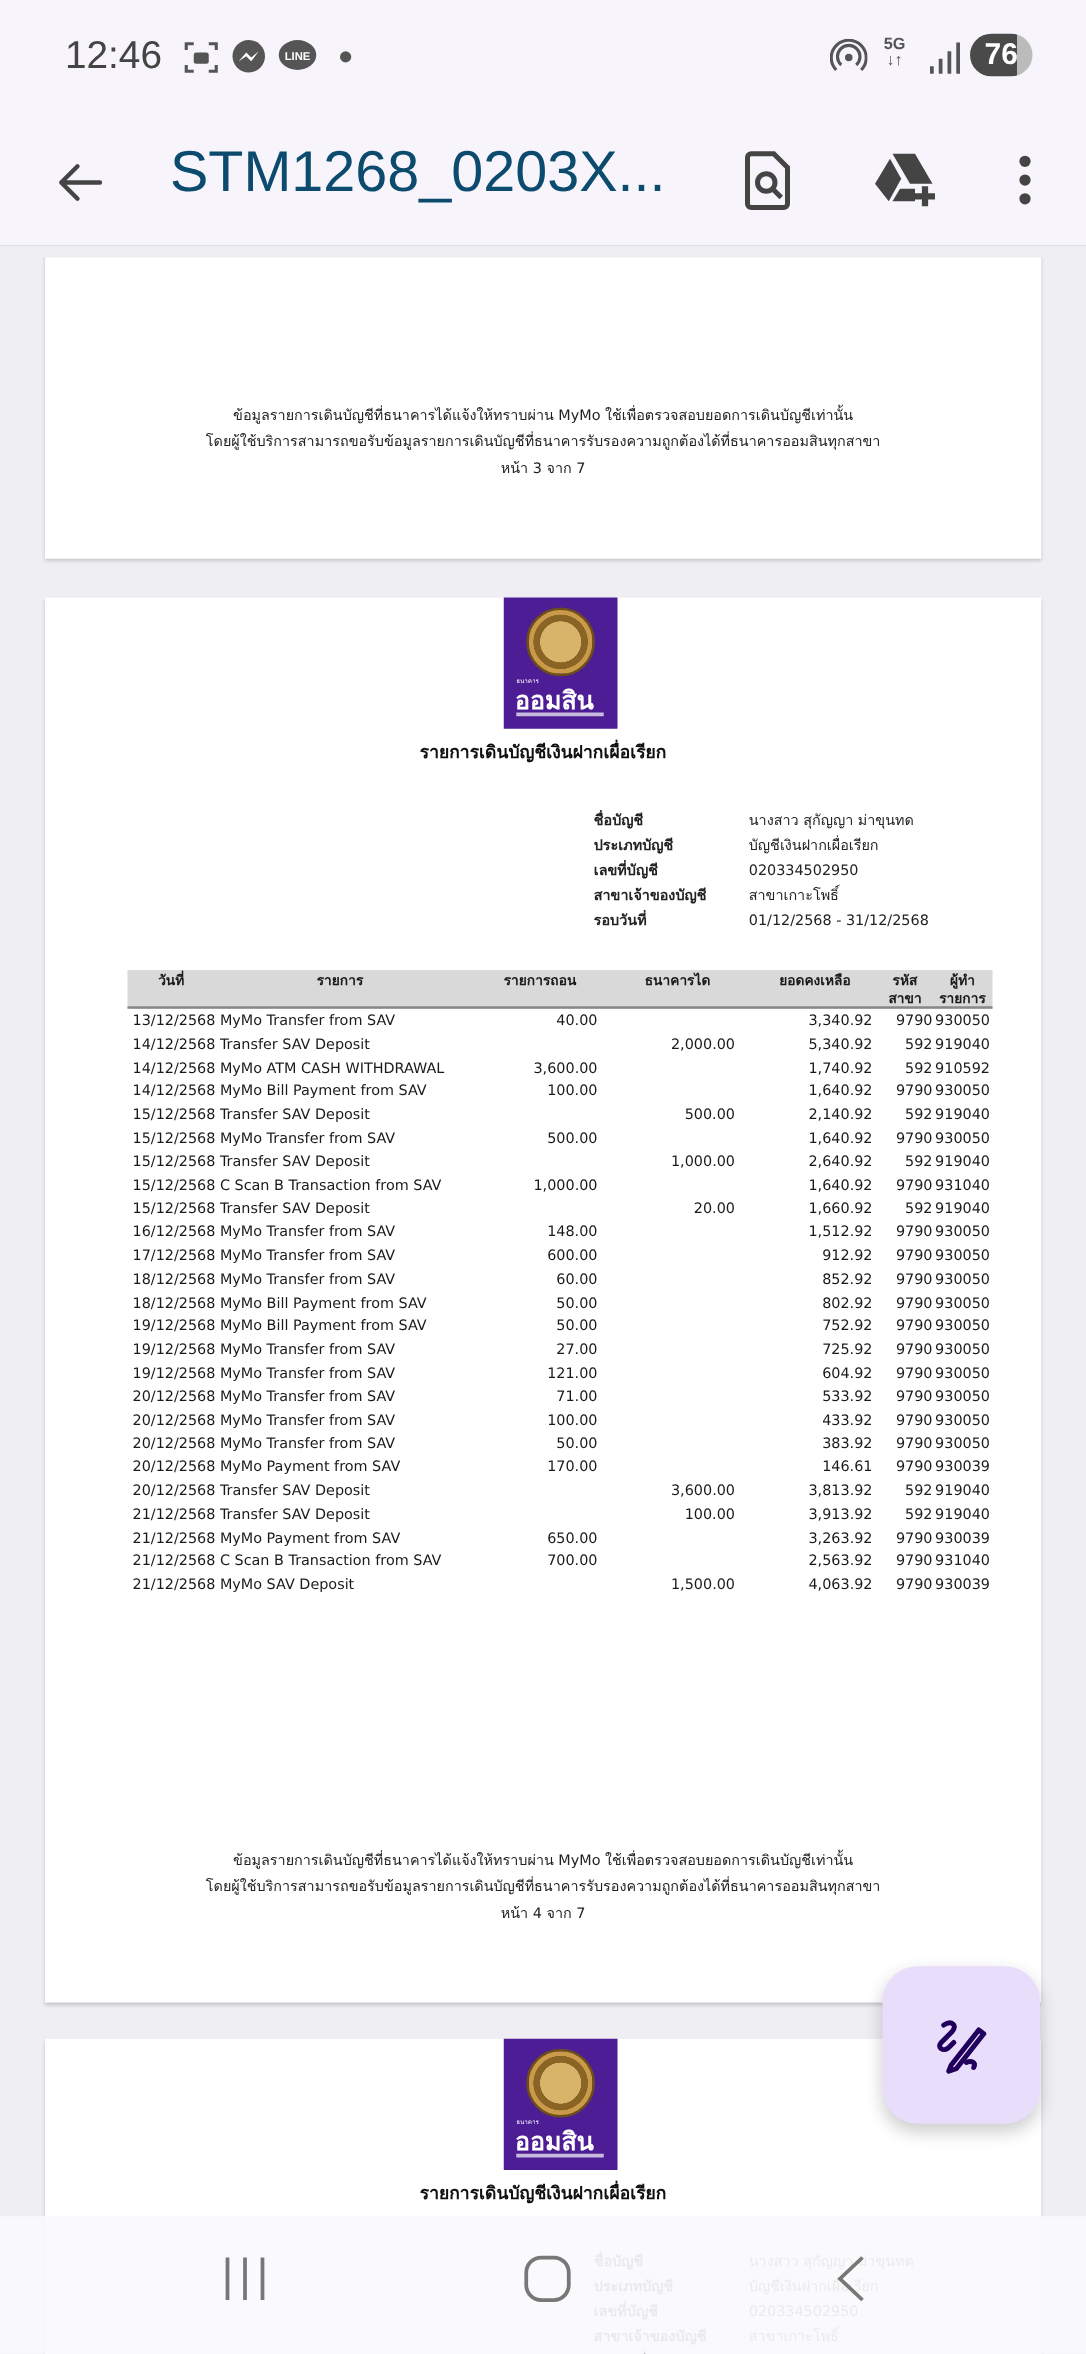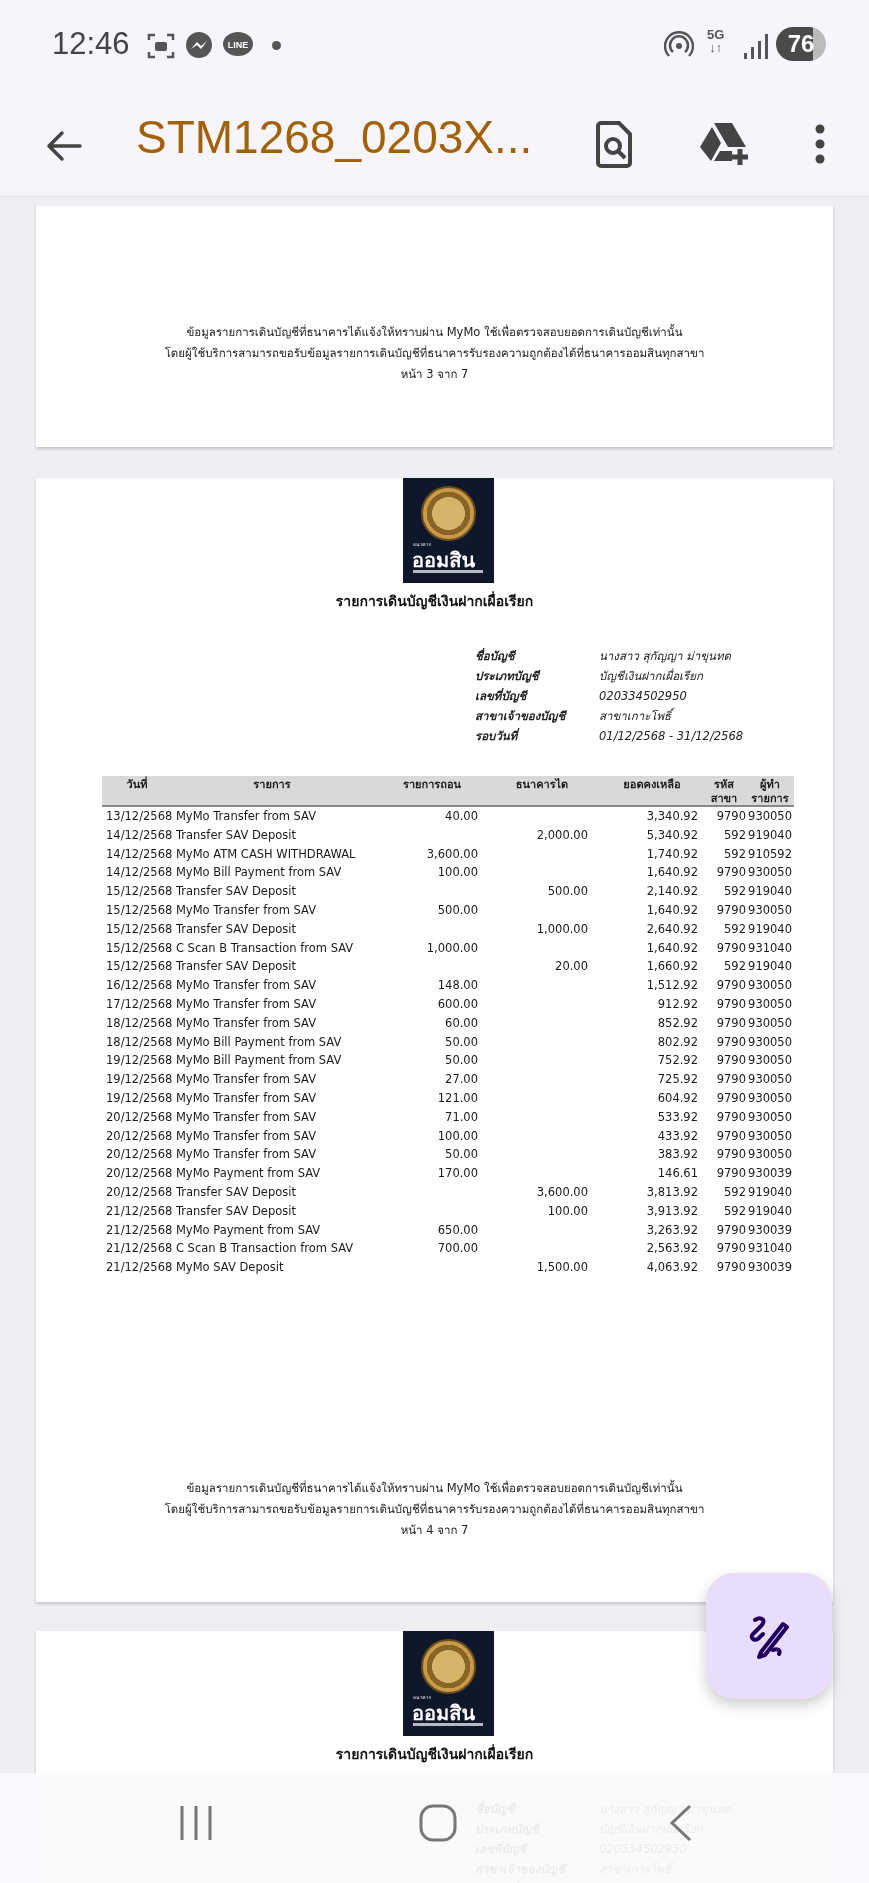--- a/index.html
+++ b/index.html
@@ -6,36 +6,36 @@
   html, body { width: 869px; height: 1883px; overflow: hidden; }
   body { background: #efeef3; font-family: "DejaVu Sans", sans-serif; position: relative; }
 
   .status-bar { position: absolute; top: 0; left: 0; width: 869px; height: 92px; background: #f7f5fb; }
   .status-time { position: absolute; left: 52px; top: 26px; font-size: 31px; color: #444; font-family: "Liberation Sans", sans-serif; }
   .sb-icon { position: absolute; top: 31px; }
   .sb-dot { position: absolute; left: 272px; top: 41px; width: 9px; height: 9px; background: #555; border-radius: 50%; }
   .battery { position: absolute; left: 776px; top: 27px; width: 50px; height: 34px; border-radius: 17px; background: linear-gradient(90deg, #4a4a4a 0 75%, #bbb 75%); color: #fff; font-size: 24px; font-weight: bold; text-align: center; line-height: 34px; font-family: "Liberation Sans", sans-serif; }
 
   .app-bar { position: absolute; top: 92px; left: 0; width: 869px; height: 105px; background: #f7f5fb; border-bottom: 1px solid #e3e1e8; }
-  .title { position: absolute; left: 136px; top: 18px; font-size: 46px; color: #a16207; font-family: "Liberation Sans", sans-serif; }
+  .title { position: absolute; left: 136px; top: 18px; font-size: 46px; color: #0c4a6e; font-family: "Liberation Sans", sans-serif; }
   .ab-btn { position: absolute; display: flex; align-items: center; justify-content: center; }
 
   .viewer { position: absolute; top: 206px; left: 0; width: 869px; height: 1685px; overflow: hidden; padding-left: 36px; }
   .page { position: absolute; left: 36px; width: 797px; background: #fff; box-shadow: 0 2px 3px rgba(0,0,0,0.18); }
   .footnote { position: absolute; left: 0; width: 100%; text-align: center; font-size: 11.5px; color: #222; line-height: 21px; font-family: "DejaVu Sans", sans-serif; }
 
-  .logo { position: absolute; left: 367px; width: 91px; height: 105px; background: #0f172a; }
+  .logo { position: absolute; left: 367px; width: 91px; height: 105px; background: #4c1d95; }
   .logo .seal { position: absolute; left: 18px; top: 8px; width: 55px; height: 55px; border-radius: 50%; background: radial-gradient(circle, #d8b36a 0 45%, #8a6425 46% 60%, #c99a4a 61% 100%); border: 2px solid #6d4d1a; }
   .logo .brand { position: absolute; left: 9px; top: 66px; font-size: 20px; font-weight: bold; color: #fff; }
   .logo .small { position: absolute; left: 10px; top: 62px; font-size: 5px; color: #fff; }
   .logo .tag { position: absolute; left: 10px; top: 92px; width: 70px; height: 3px; background: rgba(255,255,255,0.7); }
   .doc-title { position: absolute; left: 0; width: 100%; text-align: center; font-size: 14px; font-weight: bold; color: #111; }
 
   .info { position: absolute; left: 439px; font-size: 11.5px; color: #222; }
-  .info-row { display: flex; height: 20px; line-height: 20px; font-style: italic; }
+  .info-row { display: flex; height: 20px; line-height: 20px; }
   .info-label { width: 124px; font-weight: bold; }
 
   .txn { position: absolute; left: 66px; width: 692px; font-size: 11.5px; color: #1a1a1a; font-family: "DejaVu Sans", sans-serif; border-collapse: collapse; }
   .txn-head { background: #d9d9d9; height: 31px; border-bottom: 2px solid #888; font-weight: bold; font-size: 11px; }
   .txn-head div { position: absolute; top: 2px; line-height: 14px; text-align: center; }
   .row { position: relative; height: 18.8px; line-height: 18.8px; white-space: nowrap; }
   .row span { position: absolute; }
   .c-desc { left: 4px; }
   .c-wd { right: 316px; text-align: right; }
   .c-dep { right: 206px; text-align: right; }

